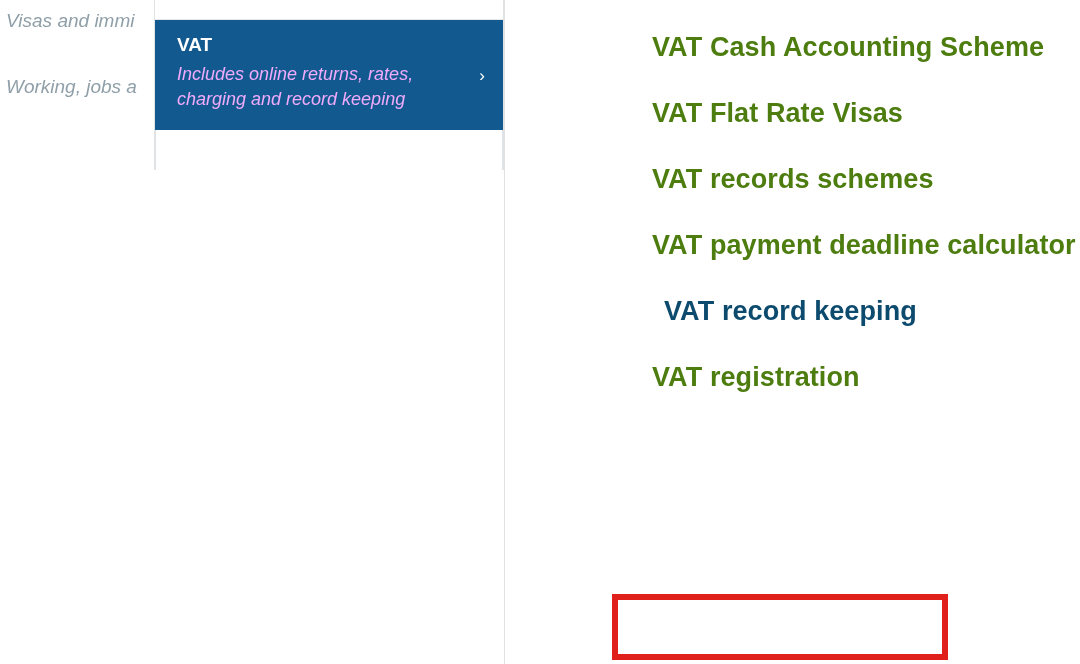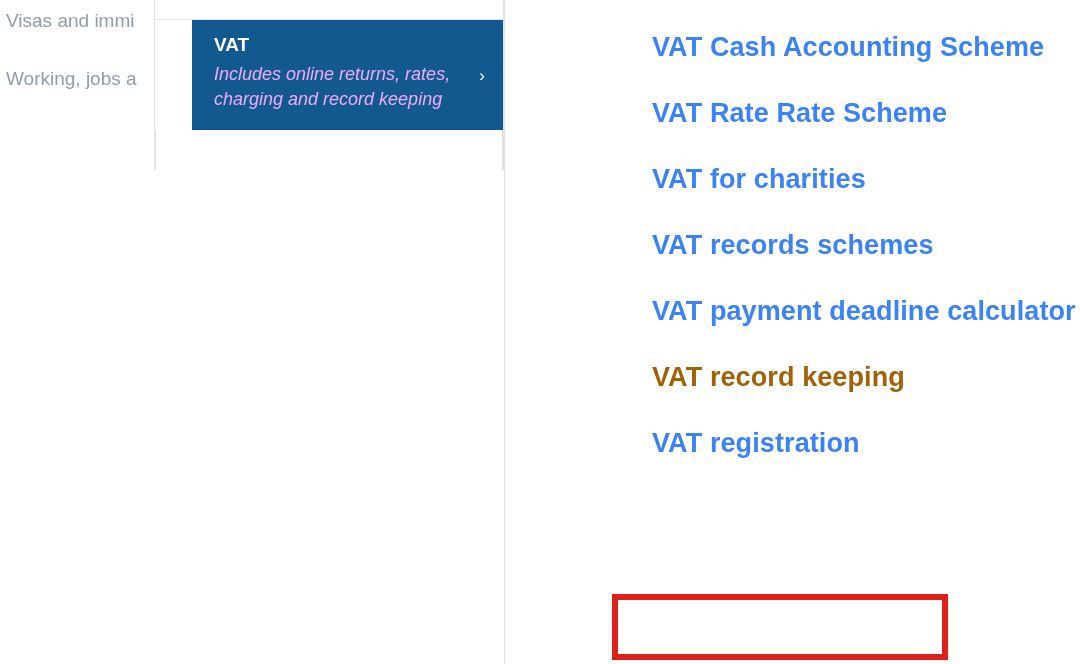--- a/index.html
+++ b/index.html
@@ -15,46 +15,46 @@
     position: relative;
   }
 
   
   .bg-nav {
     position: absolute;
     left: 0;
     top: 0;
     width: 400px;
     height: 550px;
+    font-style: italic;
   }
   .bg-nav-item {
     position: absolute;
     color: #8f9fa8;
     font-size: 19px;
     white-space: nowrap;
   }
   .bg-nav-item.n0 { left: 6px; top: 10px; }
-  .bg-nav-item.n1 { left: 6px; top: 68px; }
+  .bg-nav-item.n1 { left: 6px; top: 76px; }
 
   
   .dropdown {
     position: absolute;
     left: 154px;
     top: -30px;
     width: 350px;
     background: #ffffff;
     border-left: 1px solid #dfe3e5;
     border-right: 1px solid #dfe3e5;
     box-sizing: border-box;
   }
   .dd-item {
     padding: 10px 22px 14px 22px;
     box-sizing: border-box;
     position: relative;
-    margin-left: 37px;
   }
   .dd-item.faded .dd-title {
     color: #b9c2c7;
     font-weight: bold;
     font-size: 17px;
     line-height: 1.3;
   }
   .dd-item.faded .dd-desc {
     color: #b9c2c7;
     font-size: 17px;
@@ -117,28 +117,29 @@
     left: 652px;
     top: 14px;
     width: 420px;
   }
   .link-row {
     height: 66px;
     display: flex;
     align-items: center;
   }
   .link-text {
-    color: #3b82f6;
+    color: #4d7c0f;
     font-size: 27px;
     font-weight: bold;
     white-space: nowrap;
     letter-spacing: 0.1px;
   }
   .link-text.muted {
-    color: #a16207;
+    color: #0c4a6e;
+    margin-left: 12px;
   }
 
   
   .highlight-box {
     position: absolute;
     left: 612px;
     top: 594px;
     width: 336px;
     height: 66px;
     border: 6px solid #e0201b;
@@ -171,24 +172,21 @@
   <div class="dd-tail"></div>
 </div>
 
 <div class="col-rule"></div>
 
 <div class="links">
   <div class="link-row">
     <span class="link-text">VAT Cash Accounting Scheme</span>
   </div>
   <div class="link-row">
-    <span class="link-text">VAT Rate Rate Scheme</span>
-  </div>
-  <div class="link-row">
-    <span class="link-text">VAT for charities</span>
+    <span class="link-text">VAT Flat Rate Visas</span>
   </div>
   <div class="link-row">
     <span class="link-text">VAT records schemes</span>
   </div>
   <div class="link-row">
     <span class="link-text">VAT payment deadline calculator</span>
   </div>
   <div class="link-row">
     <span class="link-text muted">VAT record keeping</span>
   </div>

